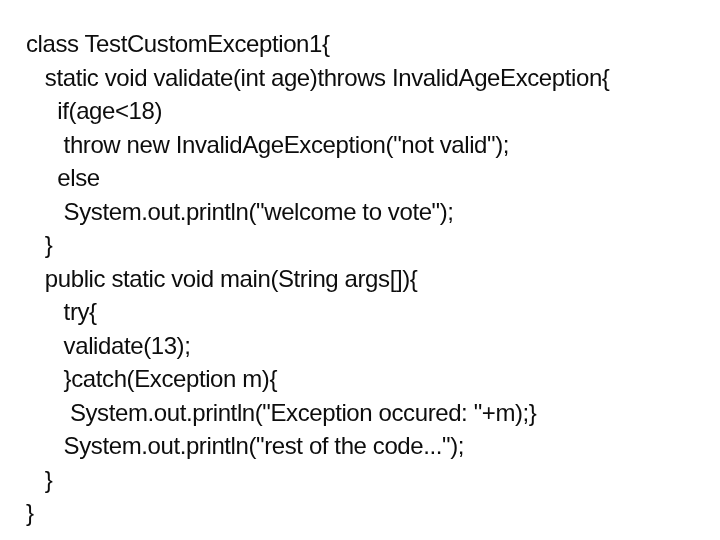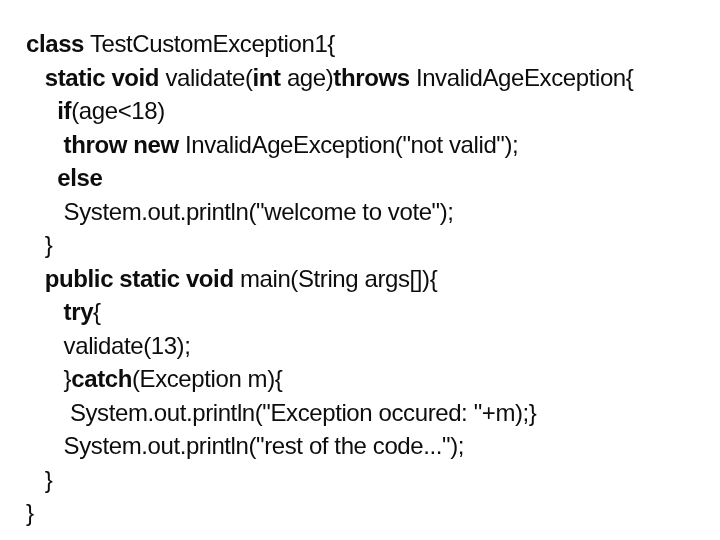--- a/index.html
+++ b/index.html
@@ -25,21 +25,21 @@
     line-height: 33.5px;
     letter-spacing: -0.4px;
     color: #0d0d0d;
     white-space: pre;
   }
   .code-line {
     height: 33.5px;
     white-space: pre;
   }
   .code-line .kw {
-    font-weight: 700;
+    font-weight: 400;
   }
   .code-line .plain {
     font-weight: 400;
     margin-top: 33px;
   }
 </style>
 </head>
 <body>
 
 <div class="slide">

